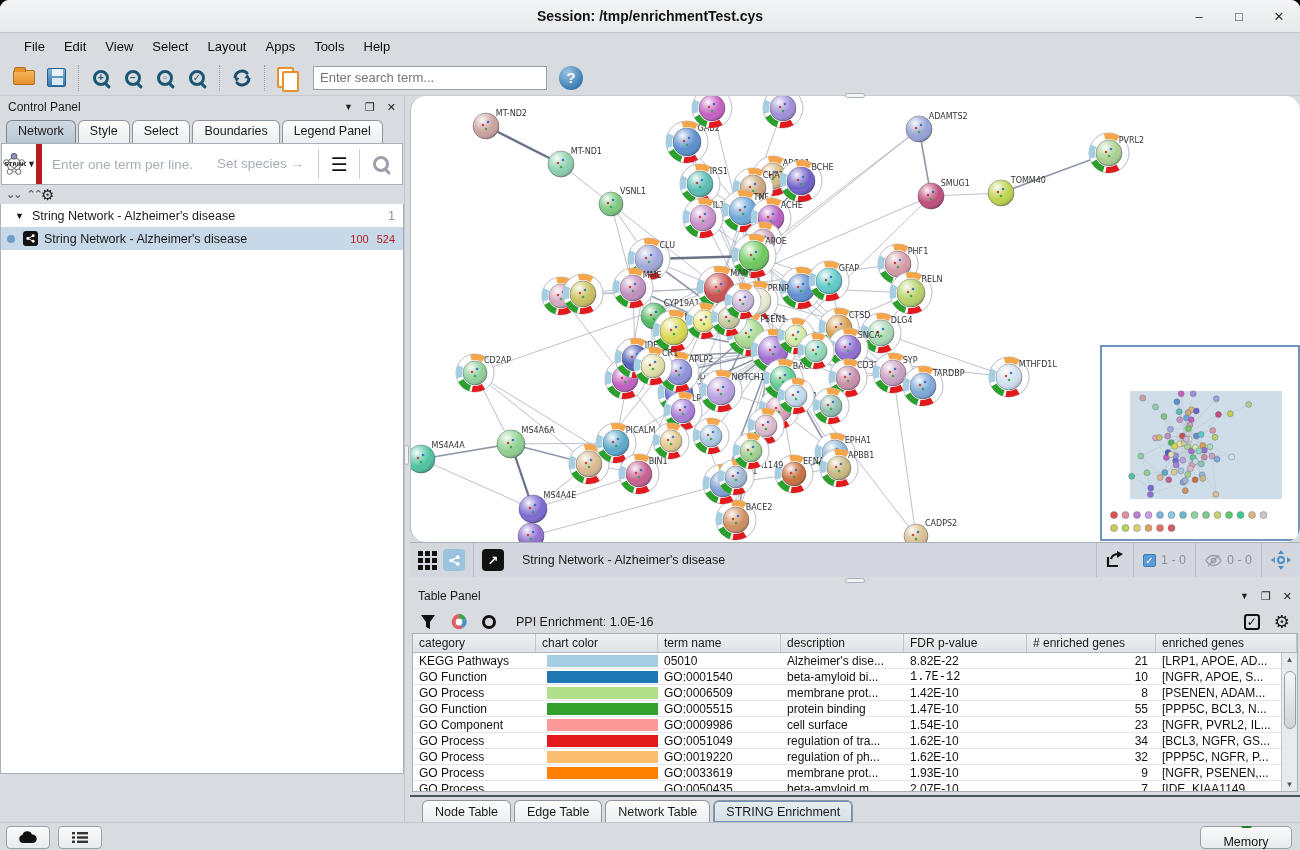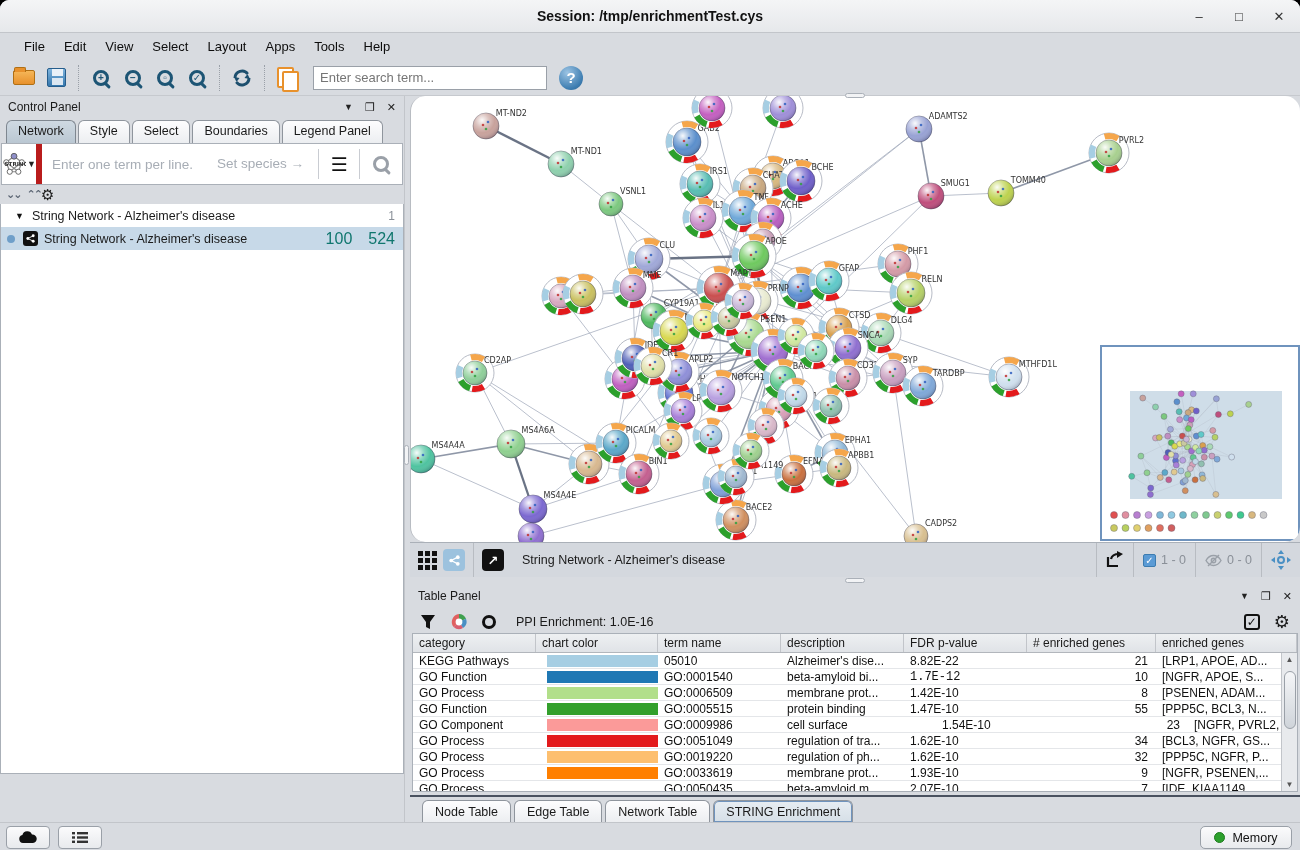--- a/index.html
+++ b/index.html
@@ -64,21 +64,21 @@
   .chev { color:#5a6472; font-size:11px; font-weight:bold; letter-spacing:-2px; }
   .cp-countbar .label { flex:1; text-align:center; }
   .gear { font-size:15px; color:#1a1a1a; line-height:1; }
   .cp-tree { background:#fff; border:1px solid #aab0b8; border-top:none; height:570px; }
   .tree-row { height:23px; display:flex; align-items:center; font-size:12.5px; padding:0 8px; }
   .tree-row .caret { font-size:9px; margin:0 8px 0 6px; color:#111; }
   .tree-row .count { margin-left:auto; color:#8a9098; font-size:12px; }
   .tree-row.child { background:#c7d9e8; padding-left:4px; }
   .dot-blue { width:8px; height:8px; border-radius:50%; background:#6f9fc9; margin:0 8px 0 2px; }
   .share-badge { width:15px; height:15px; background:#111; border-radius:3px; margin-right:6px; display:flex; align-items:center; justify-content:center; }
-  .tree-row.child .counts { margin-left:auto; color:#0f766e; font-size:16px; display:flex; gap:16px; }
+  .tree-row.child .counts { margin-left:auto; color:#b91c1c; font-size:11px; display:flex; gap:8px; }
 
   
   .network-wrap { position:absolute; left:410px; top:96px; width:890px; height:446px; background:#fff; border-left:1px solid #b8bcc2; overflow:hidden;border-radius:15px; }
   .net-toolbar { position:absolute; left:410px; top:542px; width:890px; height:35px; background:#d4d8de; border-top:1px solid #aab0b8;
     display:flex; align-items:center; font-size:12.5px; color:#1a1a1a; }
   .net-toolbar .grp { display:flex; align-items:center; gap:6px; padding:0 8px; height:100%; }
   .net-toolbar .vsep { width:1px; height:100%; background:#b8bcc2; }
   .grid-icon { display:grid; grid-template-columns:repeat(3,5px); grid-gap:2px; }
   .grid-icon i { width:5px; height:5px; background:#111; }
   .share-sq { width:22px; height:22px; background:#9cc2de; border-radius:4px; display:flex; align-items:center; justify-content:center; }
@@ -117,21 +117,21 @@
   
   .tabstrip { position:absolute; left:410px; top:795px; width:890px; height:27px; background:#d8dbe0; border-top:2px solid #4a5260;
     display:flex; align-items:flex-end; gap:3px; padding:0 0 0 12px; }
   .btab { border:1px solid #8f959d; border-bottom:none; border-radius:6px 6px 0 0; background:linear-gradient(#fdfdfe,#eceef1);
     padding:4px 12px 3px; font-size:12.5px; color:#1a1a1a; }
   .btab.active { background:linear-gradient(#e7edf2,#d6dfe7); box-shadow:inset 0 0 0 1px #6f93bd; }
 
   
   .statusbar { position:absolute; left:0; top:822px; width:100%; height:28px; background:#d8dbe0; border-top:1px solid #c2c5ca; }
   .sb-btn { position:absolute; top:3px; height:23px; border:1px solid #9aa0a8; border-radius:4px; background:linear-gradient(#fbfbfc,#e8eaed);
-    display:flex; align-items:center; justify-content:center; }
+    display:flex; align-items:center; justify-content:center;flex-direction:column; }
   .memory-btn { right:8px; width:92px; gap:7px; font-size:12.5px; color:#111; border-radius:5px; }
   .mem-dot { width:11px; height:11px; border-radius:50%; background:#2ca02c; border:1px solid #1d7a1d; }
 
   svg text { font-family:"DejaVu Sans","Liberation Sans",sans-serif; }
 </style>
 </head>
 <body>
 
 <div id="window">
 
@@ -1748,21 +1748,21 @@
             <div class="tc num" style="width: 129px;">55</div>
             <div class="tc" style="width: 130px; flex: 1 1 0%;">[PPP5C, BCL3, N...</div>
           </div>
           <div class="trow">
             <div class="tc" style="width: 123px;">GO Component</div>
             <div class="tc" style="width: 122px;">
               <div class="chip" style="background: rgb(251, 154, 153);"></div>
             </div>
             <div class="tc" style="width: 123px;">GO:0009986</div>
             <div class="tc" style="width: 123px;">cell surface</div>
-            <div class="tc" style="width: 123px; margin-left: 32px;">1.54E-10</div>
+            <div class="tc" style="width: 123px;">1.54E-10</div>
             <div class="tc num" style="width: 129px;">23</div>
             <div class="tc" style="width: 130px; flex: 1 1 0%;">[NGFR, PVRL2, IL...</div>
           </div>
           <div class="trow">
             <div class="tc" style="width: 123px;">GO Process</div>
             <div class="tc" style="width: 122px;">
               <div class="chip" style="background: rgb(227, 26, 28);"></div>
             </div>
             <div class="tc" style="width: 123px;">GO:0051049</div>
             <div class="tc" style="width: 123px;">regulation of tra...</div>

